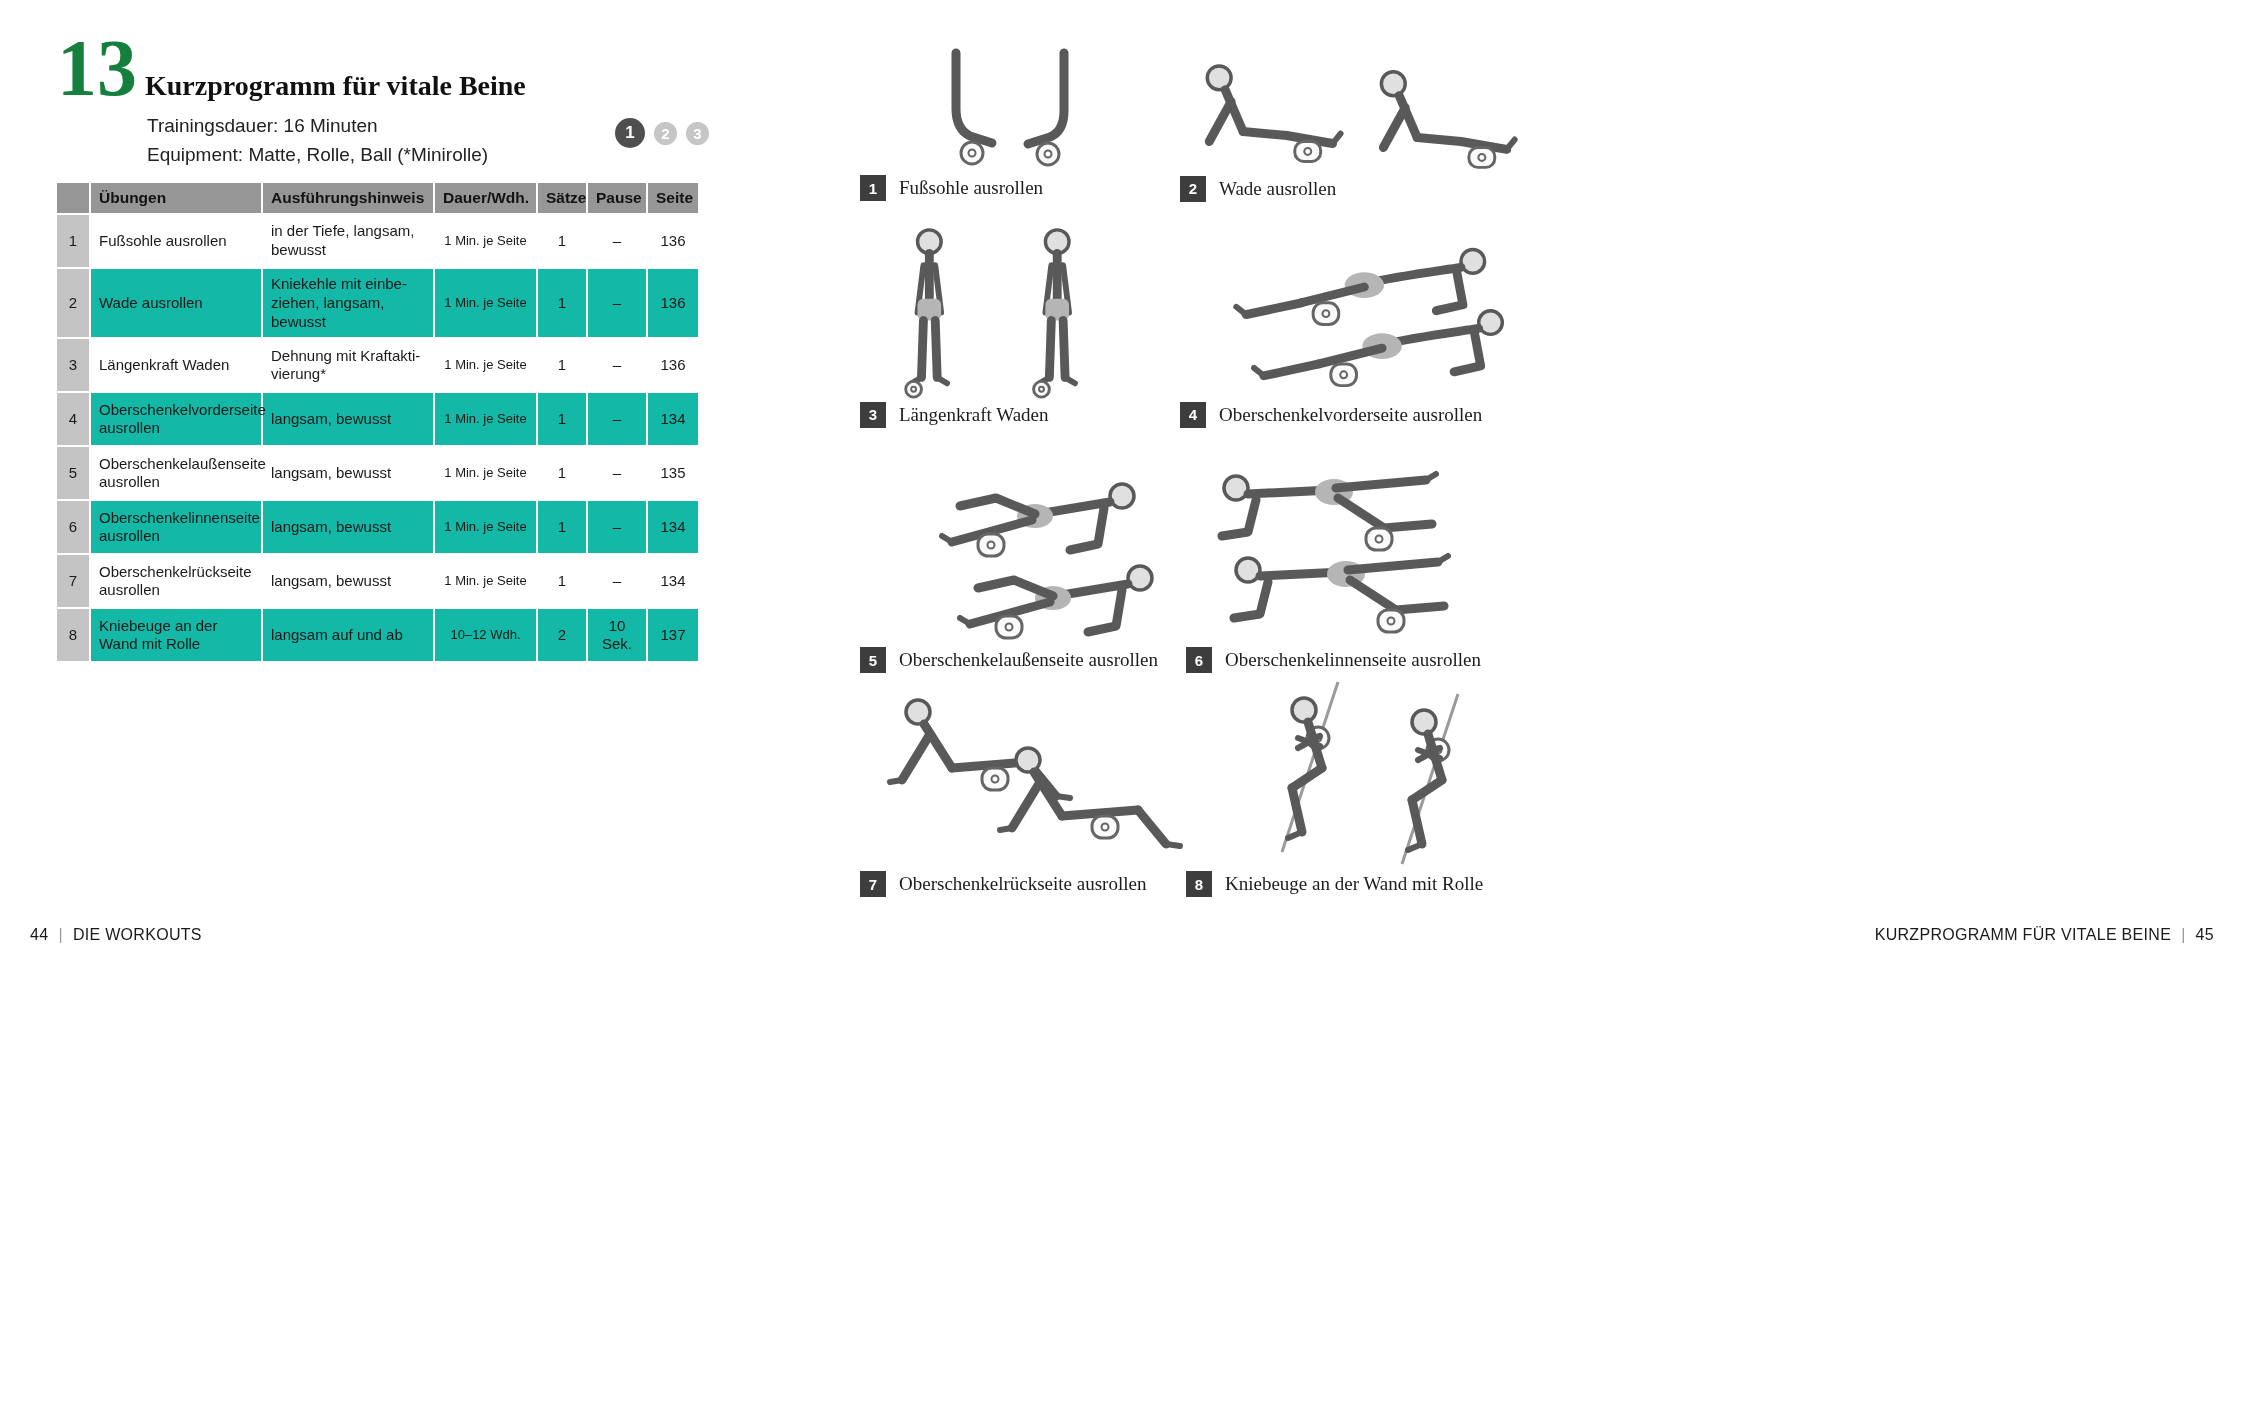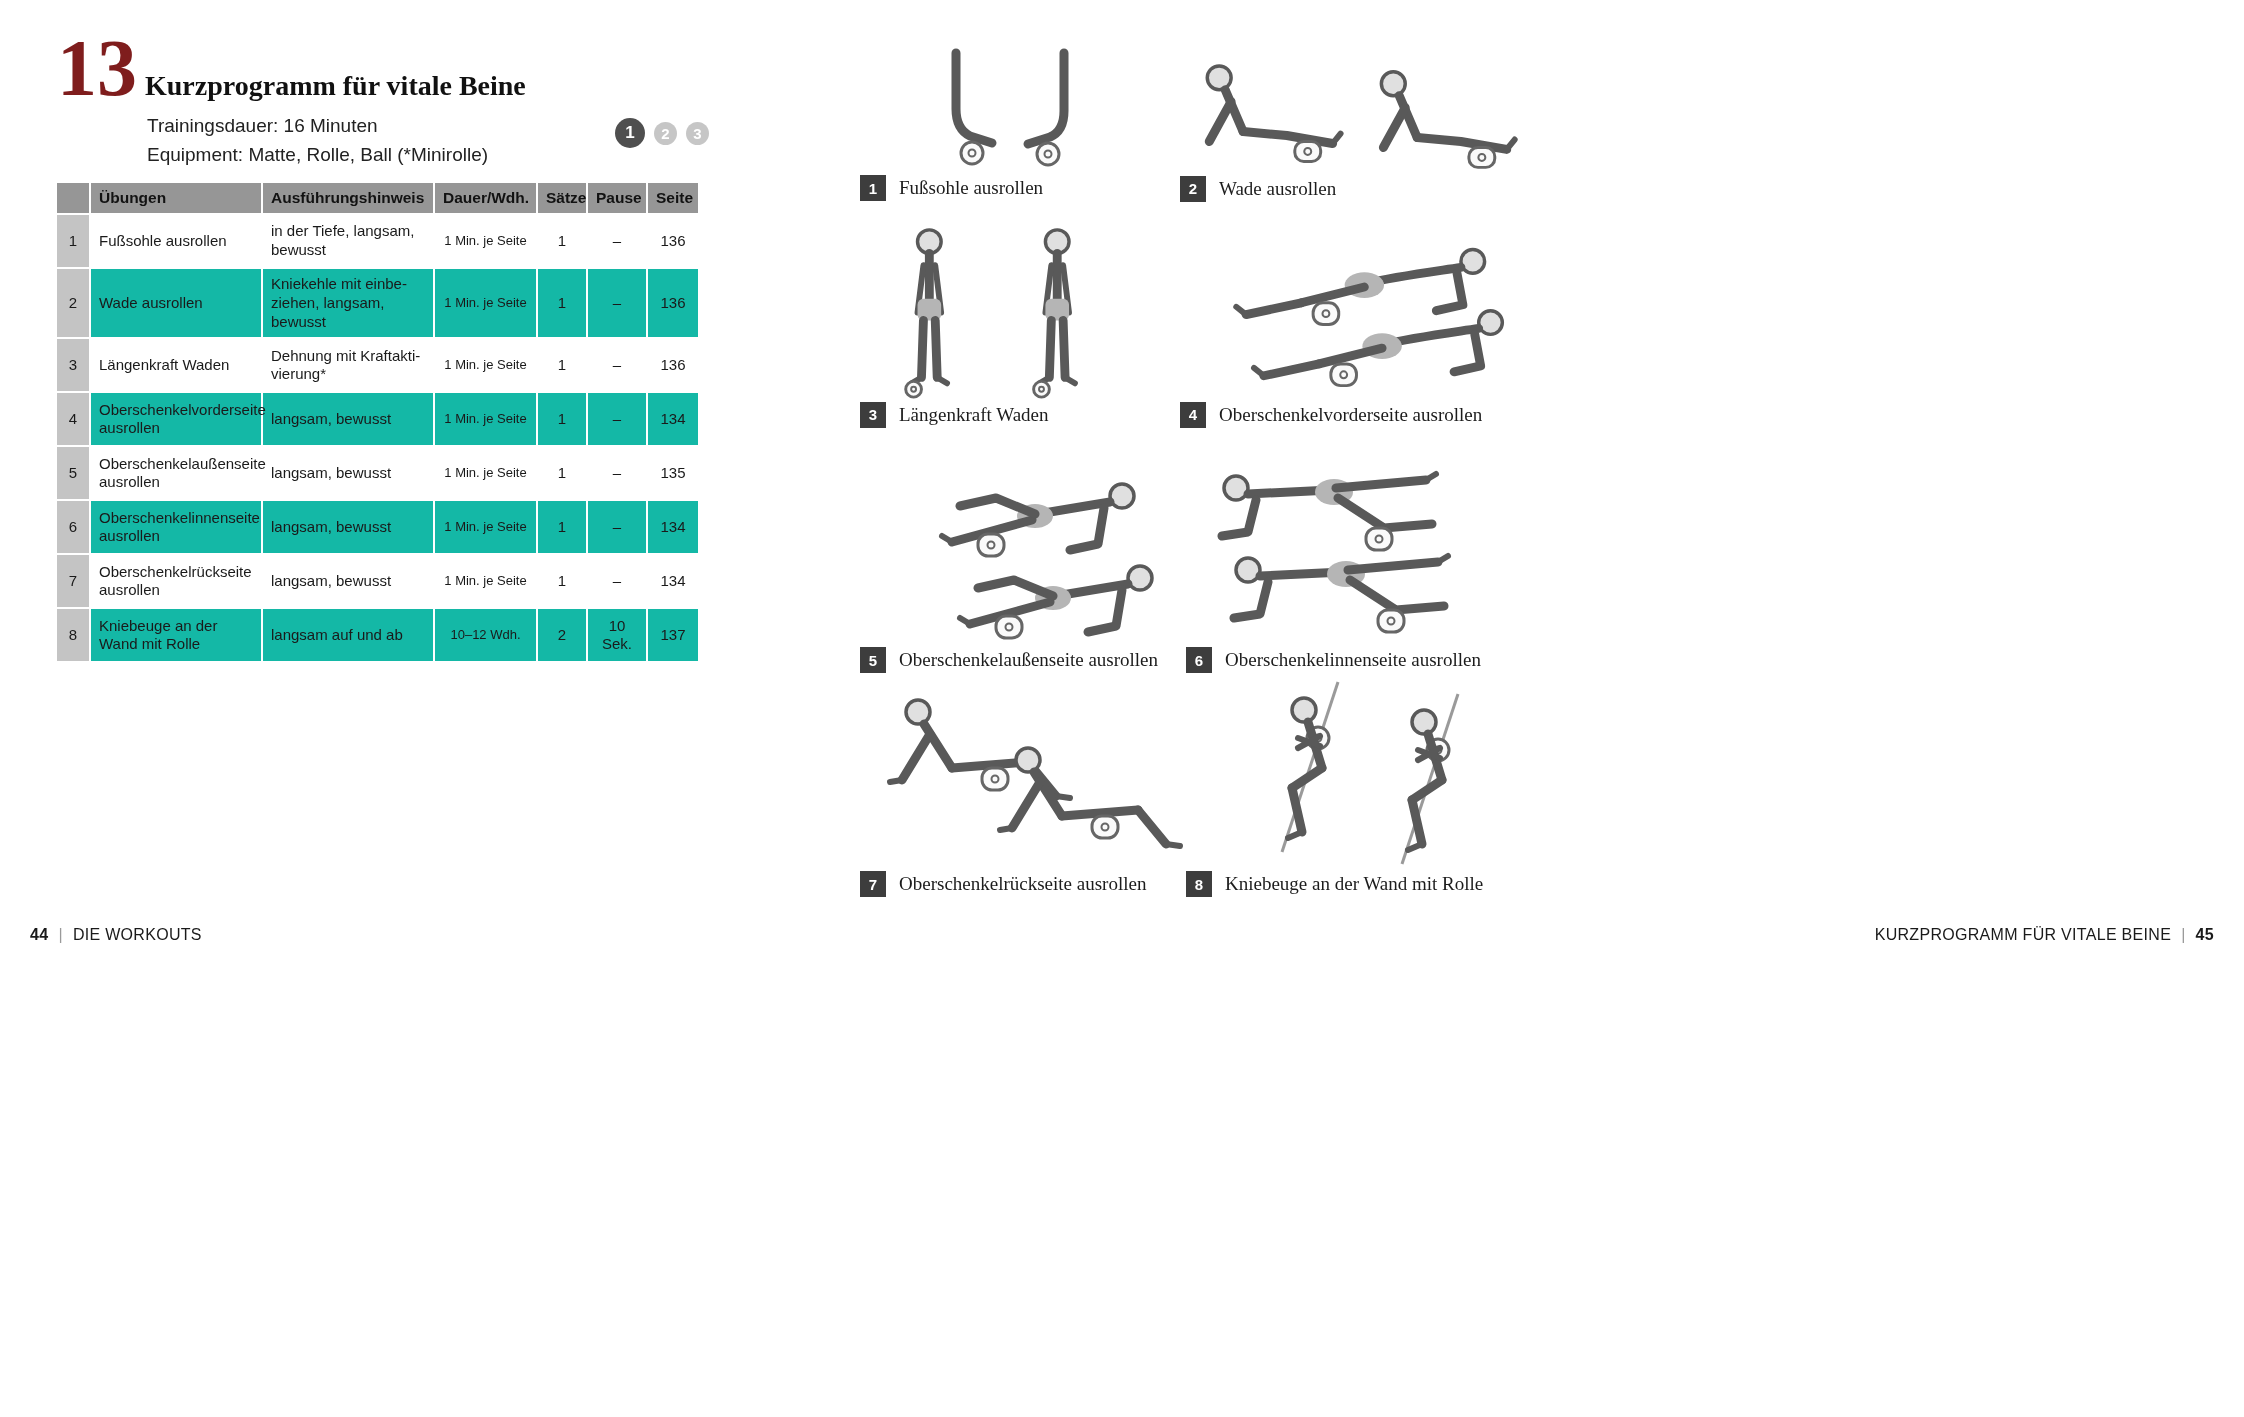--- a/index.html
+++ b/index.html
@@ -4,21 +4,21 @@
 <style>
   html,body{margin:0;padding:0;background:#fff;}
   .canvas{
     position:relative;width:2244px;height:1417px;background:#ffffff;
     font-family:"Liberation Sans",sans-serif;color:#1a1a1a;overflow:hidden;
   }
 
   
   .chapter-number{
     position:absolute;left:57px;top:28px;
-    font-family:"Liberation Serif",serif;font-weight:700;font-size:80px;line-height:1;color:#7f1d1d;
+    font-family:"Liberation Serif",serif;font-weight:700;font-size:80px;line-height:1;color:#15803d;
   }
   .page-title{
     position:absolute;left:145px;top:70px;
     font-family:"Liberation Serif",serif;font-weight:700;font-size:28px;color:#111;
   }
   .meta{
     position:absolute;left:147px;top:112px;font-size:19px;line-height:1.5;color:#222;
   }
   .pager{position:absolute;left:615px;top:118px;display:flex;align-items:center;gap:9px;}
   .pager .dot{
@@ -68,21 +68,21 @@
   .ln{fill:none;stroke:#595959;stroke-width:9;stroke-linecap:round;stroke-linejoin:round;}
   .lt{fill:none;stroke:#595959;stroke-width:6;stroke-linecap:round;stroke-linejoin:round;}
   .head{fill:#e0e0e0;stroke:#595959;stroke-width:3.5;}
   .shade{fill:#b5b5b5;stroke:none;}
   .roll{fill:#fafafa;stroke:#666;stroke-width:3;}
   .dot2{fill:none;stroke:#666;stroke-width:2;}
   .wall{stroke:#9a9a9a;stroke-width:3;fill:none;}
 
   
   .footer{position:absolute;top:926px;font-size:16px;color:#1a1a1a;letter-spacing:.3px;}
-  .footer .pg{font-weight:700;margin-top:36px;}
+  .footer .pg{font-weight:400;margin-top:36px;}
   .footer .sep{color:#9a9a9a;margin:0 10px;font-weight:400;}
   .footer-left{left:30px;}
   .footer-right{right:30px;text-align:right;}
 </style>
 </head>
 <body>
 
 <div class="canvas">
 
   <div class="chapter-number">13</div>

